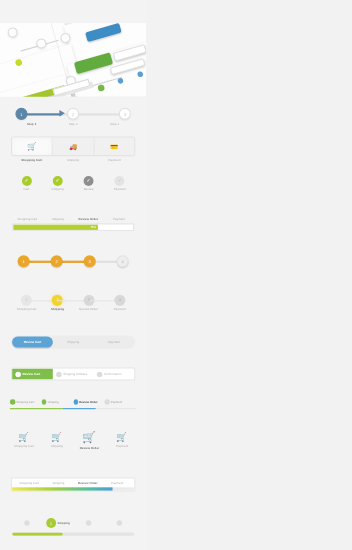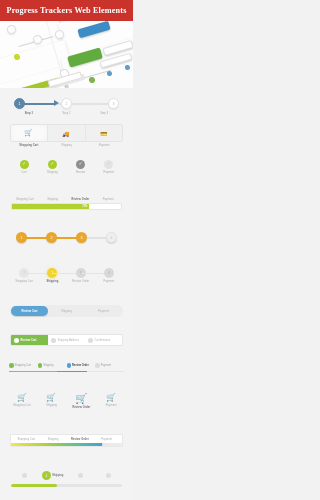--- a/index.html
+++ b/index.html
@@ -233,23 +233,20 @@
   .s12-t { font-size:2.6px; color:#aaaaaa; }
   .s12-t.on { color:#7b7b7b; font-weight:bold; }
   .s12-track { margin:3px 11px 0 11px; height:3.4px; background:#e4e4e4; border-radius:2px; overflow:hidden; }
   .s12-fill { height:100%; width:41%; background:#adcf36; border-radius:2px; }
 </style>
 </head>
 <body>
 
 <div class="page">
 
-  <div class="header">
-    <div class="header-title">Progress Trackers Web Elements</div>
-  </div>
 
   <div class="mockup">
     <div class="mk-bg"></div>
     <div class="mk-card mk-a"></div>
     <div class="mk-card mk-c"></div>
     <div class="mk-card mk-b"></div>
     <div class="mk-card mk-d"></div>
     <div class="mk-card mk-e"></div>
     <div class="mk-div"></div>
     <div class="mk-line ml2"></div>

